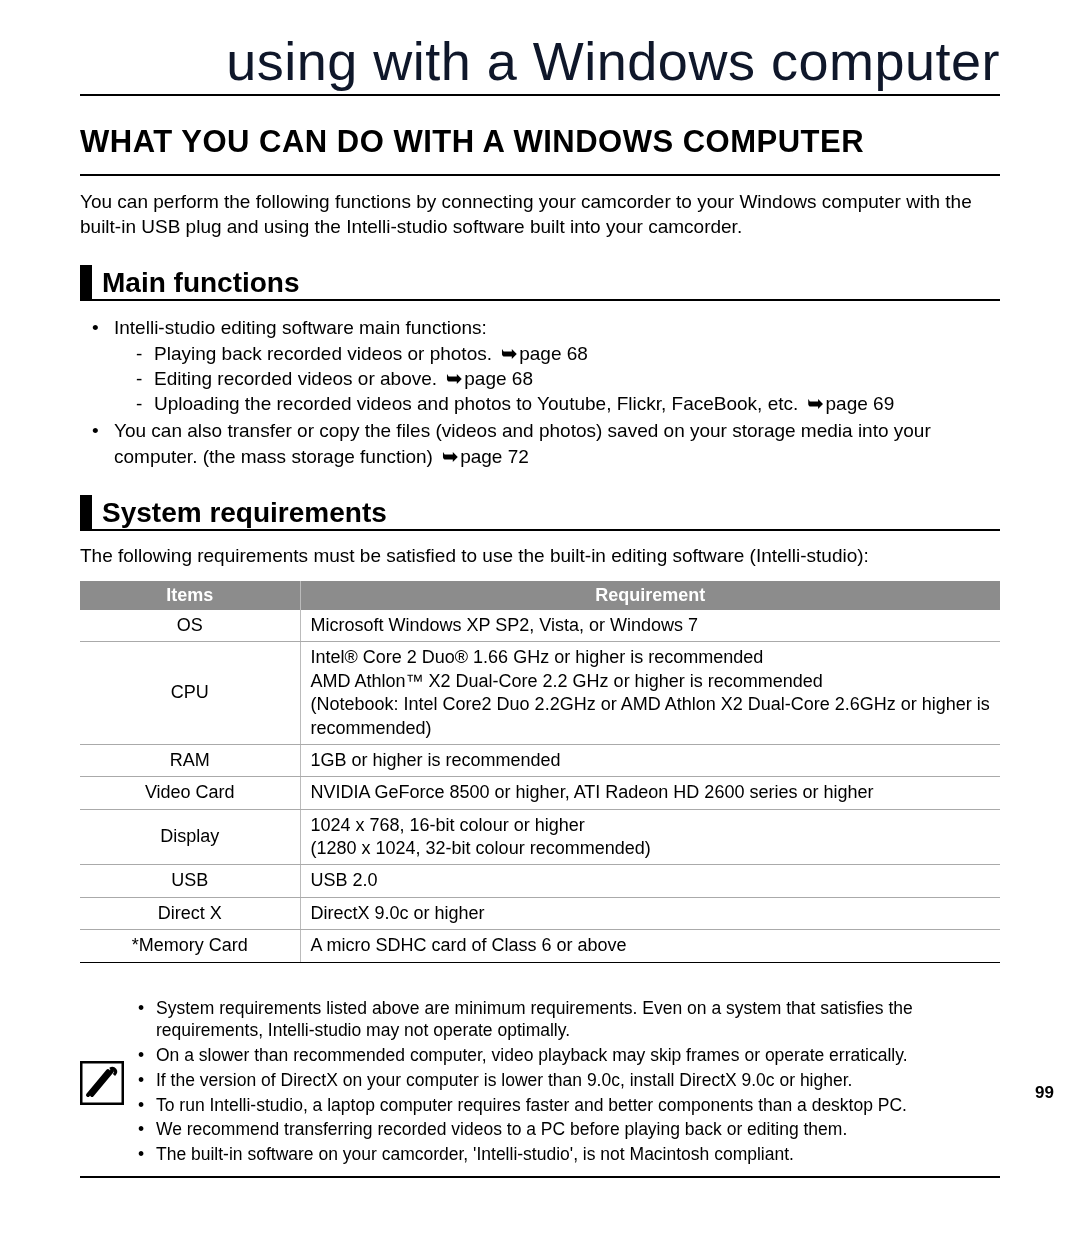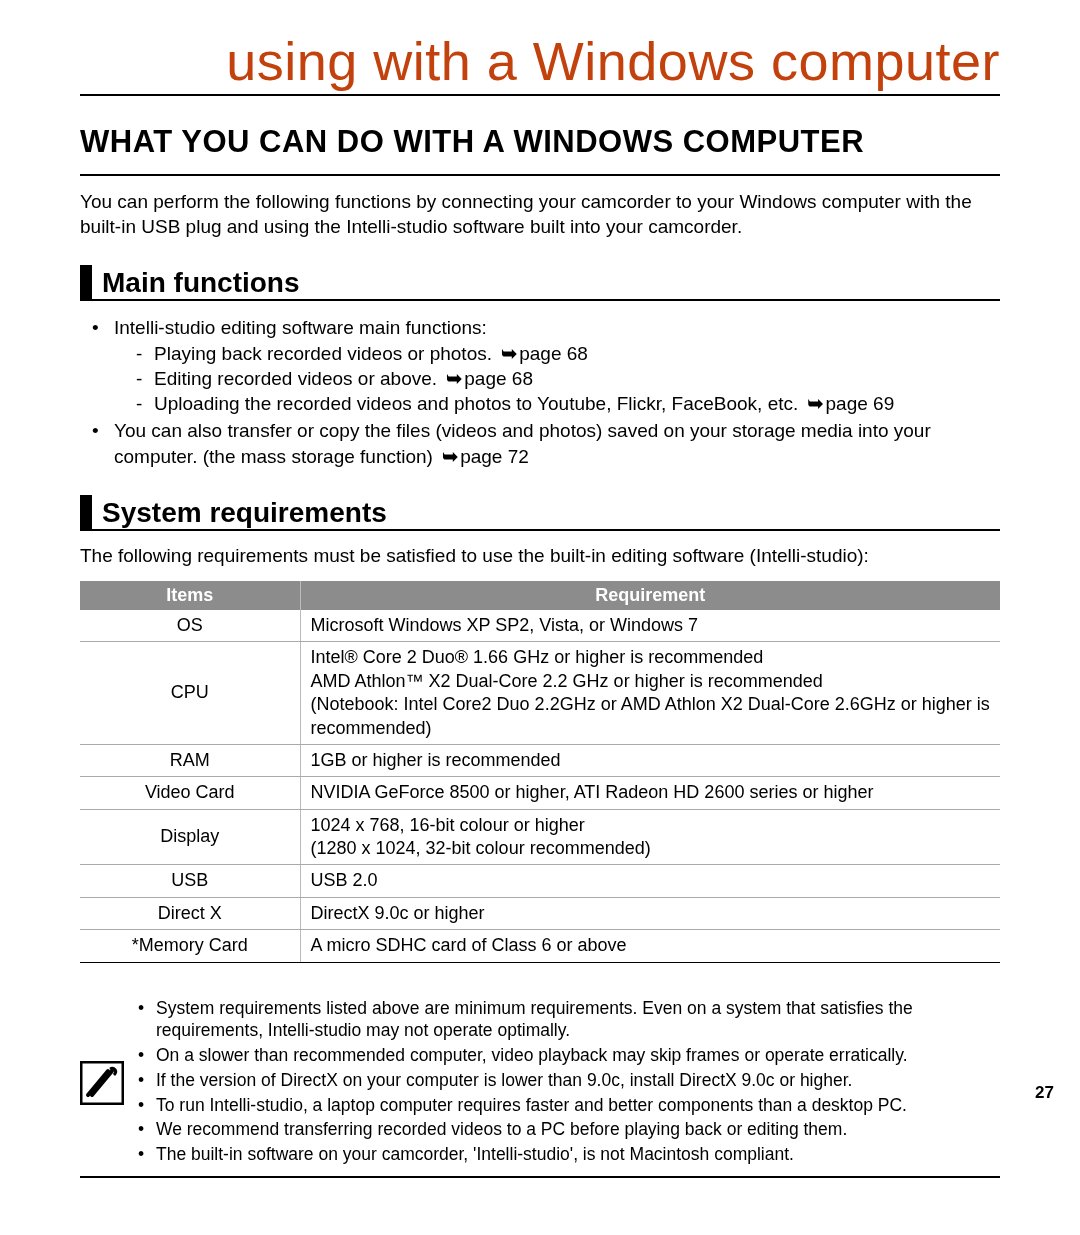--- a/index.html
+++ b/index.html
@@ -11,21 +11,21 @@
     color: #000;
     position: relative;
     padding: 30px 80px 60px 80px;
   }
   .chapter-title {
     font-family: "Helvetica Neue", Arial, sans-serif;
     font-weight: 200;
     font-size: 54px;
     letter-spacing: 0.5px;
     text-align: right;
-    color: #c2410c;
+    color: #0f172a;
     border-bottom: 2px solid #000;
     padding-bottom: 2px;
     margin-bottom: 28px;
     font-stretch: condensed;
   }
   .section-title {
     font-size: 31px;
     font-weight: bold;
     letter-spacing: 0.5px;
     border-bottom: 2px solid #000;
@@ -243,13 +243,13 @@
   <ul class="note-list" id="note-list">
       <li>System requirements listed above are minimum requirements. Even on a system that satisfies the requirements, Intelli-studio may not operate optimally.</li>
       <li>On a slower than recommended computer, video playback may skip frames or operate erratically.</li>
       <li>If the version of DirectX on your computer is lower than 9.0c, install DirectX 9.0c or higher.</li>
       <li>To run Intelli-studio, a laptop computer requires faster and better components than a desktop PC.</li>
       <li>We recommend transferring recorded videos to a PC before playing back or editing them.</li>
       <li>The built-in software on your camcorder, 'Intelli-studio', is not Macintosh compliant.</li>
     </ul>
 </div>
 
-<div class="page-num">27</div>
+<div class="page-num">99</div>
 
 </body></html>

